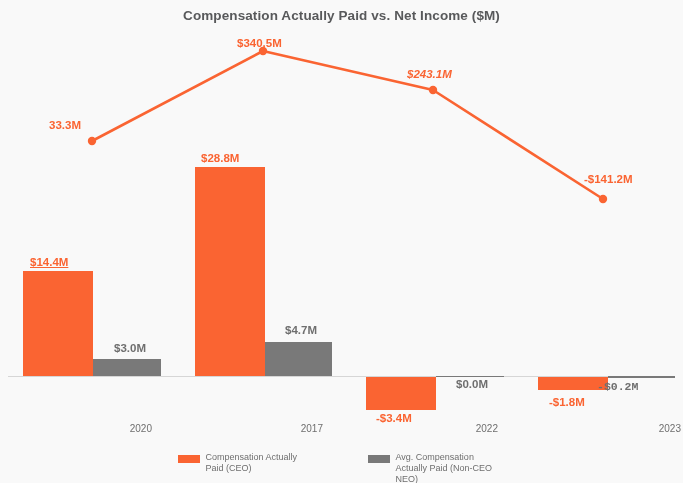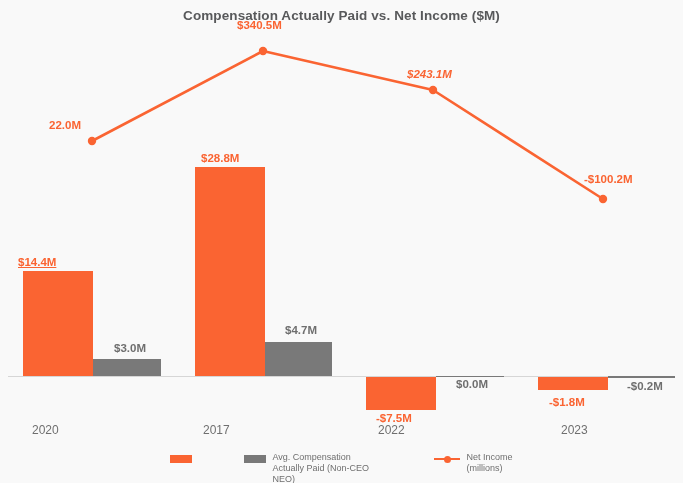--- a/index.html
+++ b/index.html
@@ -70,23 +70,23 @@
   .line-label {
     position: absolute;
     font-size: 11.5px;
     font-weight: bold;
     color: #fa6432;
     white-space: nowrap;
   }
   .x-tick {
     position: absolute;
     top: 423px;
-    font-size: 12px;
+    font-size: 10px;
     color: #6f6f6f;
-    text-align: left;
+    text-align: right;
     width: 120px;
   }
   .legend {
     position: absolute;
     left: 0;
     top: 452px;
     width: 683px;
     display: flex;
     justify-content: center;
     align-items: flex-start;
@@ -142,68 +142,64 @@
 
 <div id="chart-root">
 
   <div class="chart-title">Compensation Actually Paid  vs. Net Income ($M)</div>
 
   <div class="plot">
     <div class="zero-line"></div>
 
     <div id="bars-layer">
         <div class="bar ceo" style="left: 23px; top: 271px; width: 70px; height: 105px;"></div>
-        <div class="bar-label ceo" style="left: 18px; top: 256px; text-decoration: underline;">$14.4M</div>
+        <div class="bar-label ceo" style="left: 30px; top: 256px; text-decoration: underline;">$14.4M</div>
         <div class="bar neo" style="left: 93px; top: 359px; width: 68px; height: 17px;"></div>
         <div class="bar-label neo" style="left: 108px; top: 342px;">$3.0M</div>
         <div class="bar ceo" style="left: 195px; top: 167px; width: 70px; height: 209px;"></div>
         <div class="bar-label ceo" style="left: 201px; top: 152px;">$28.8M</div>
         <div class="bar neo" style="left: 265px; top: 342px; width: 67px; height: 34px;"></div>
         <div class="bar-label neo" style="left: 279px; top: 324px;">$4.7M</div>
         <div class="bar ceo" style="left: 366px; top: 377px; width: 70px; height: 33px;"></div>
-        <div class="bar-label ceo" style="left: 376px; top: 412px;">-$7.5M</div>
+        <div class="bar-label ceo" style="left: 376px; top: 412px;">-$3.4M</div>
         <div class="bar neo" style="left: 436px; top: 376px; width: 68px; height: 1px;"></div>
         <div class="bar-label neo" style="left: 450px; top: 378px;">$0.0M</div>
         <div class="bar ceo" style="left: 538px; top: 377px; width: 70px; height: 13px;"></div>
         <div class="bar-label ceo" style="left: 549px; top: 396px;">-$1.8M</div>
         <div class="bar neo" style="left: 608px; top: 376px; width: 67px; height: 2px;"></div>
-        <div class="bar-label neo" style="left: 621px; top: 380px;">-$0.2M</div>
+        <div class="bar-label neo" style="left: 591px; top: 380px; font-family: Liberation Mono, monospace;">-$0.2M</div>
       </div>
 
     <svg class="line-svg" viewBox="0 0 683 440" preserveAspectRatio="none">
       <polyline id="line-path" fill="none" stroke="#fa6432" stroke-width="2.6" stroke-linejoin="round" stroke-linecap="round" points="92,141 263,51 433,90 603,199"></polyline>
       <g id="line-markers">
           <circle cx="92" cy="141" r="4.2" fill="#fa6432"></circle>
           <circle cx="263" cy="51" r="4.2" fill="#fa6432"></circle>
           <circle cx="433" cy="90" r="4.2" fill="#fa6432"></circle>
           <circle cx="603" cy="199" r="4.2" fill="#fa6432"></circle>
         </g>
     </svg>
 
     <div id="line-labels-layer">
-        <div class="line-label" style="left: 49px; top: 119px;">22.0M</div>
-        <div class="line-label" style="left: 237px; top: 19px;">$340.5M</div>
+        <div class="line-label" style="left: 49px; top: 119px;">33.3M</div>
+        <div class="line-label" style="left: 237px; top: 37px;">$340.5M</div>
         <div class="line-label" style="left: 407px; top: 68px; font-style: italic;">$243.1M</div>
-        <div class="line-label" style="left: 584px; top: 173px;">-$100.2M</div>
+        <div class="line-label" style="left: 584px; top: 173px;">-$141.2M</div>
       </div>
     <div id="x-ticks-layer">
         <div class="x-tick" style="left: 32px;">2020</div>
         <div class="x-tick" style="left: 203px;">2017</div>
         <div class="x-tick" style="left: 378px;">2022</div>
         <div class="x-tick" style="left: 561px;">2023</div>
       </div>
   </div>
 
   <div class="legend" id="legend">
       <div class="legend-item">
         <span class="legend-swatch ceo"></span>
+        <span class="legend-text" style="white-space: pre-line;">Compensation Actually Paid (CEO)</span>
       </div>
       <div class="legend-item">
         <span class="legend-swatch neo"></span>
         <span class="legend-text" style="white-space: pre-line;">Avg. Compensation Actually Paid (Non-CEO NEO)</span>
       </div>
-      <div class="legend-item">
-        <span class="legend-swatch line"></span>
-        <span class="legend-text" style="white-space: pre-line;">Net Income
-(millions)</span>
-      </div>
     </div>
 </div>
 
 </body></html>

